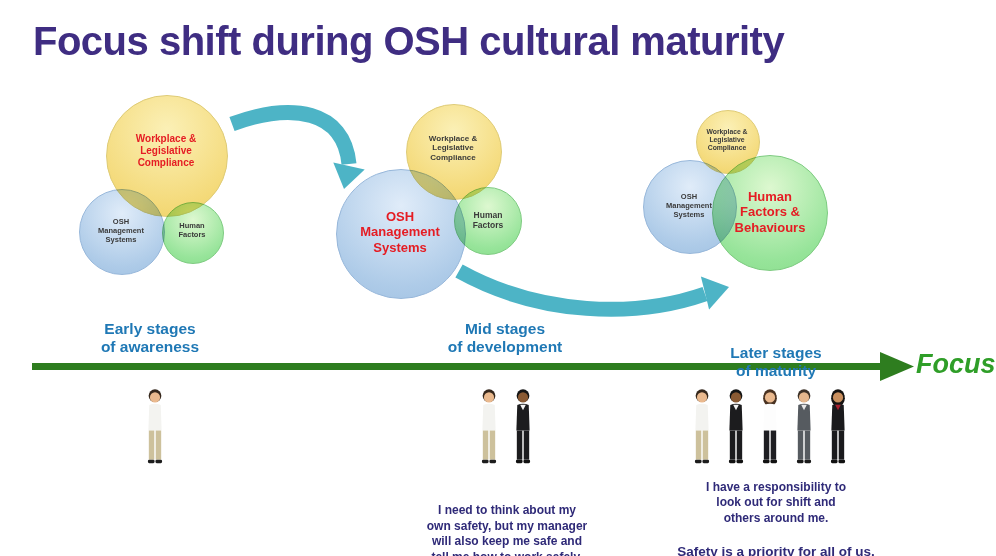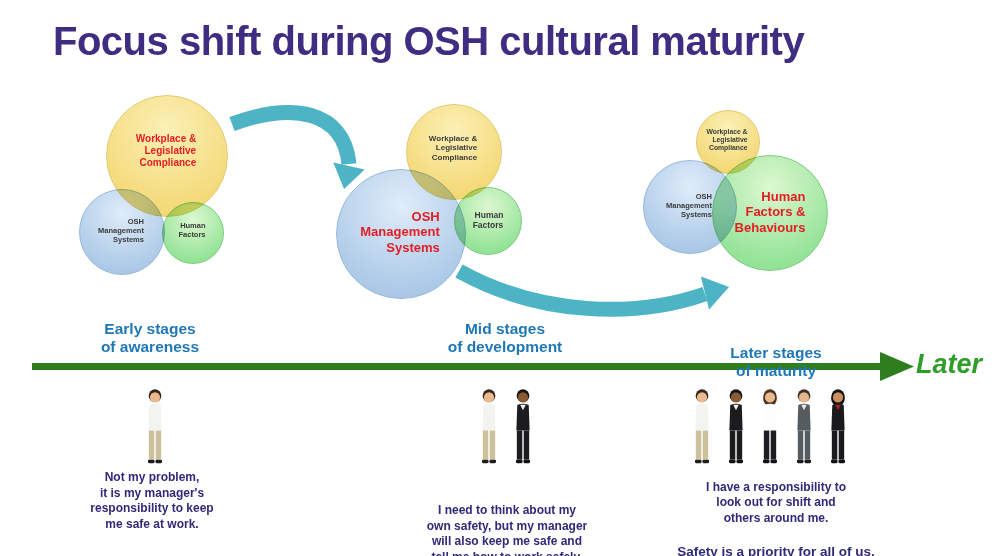--- a/index.html
+++ b/index.html
@@ -5,39 +5,38 @@
   html,body{margin:0;padding:0;background:#ffffff;}
   #slide{
     position:relative;width:996px;height:556px;background:#ffffff;overflow:hidden;
     font-family:"Liberation Sans",sans-serif;
   }
   
   #title{
     position:absolute;left:33px;top:20px;width:930px;
     font-size:40px;font-weight:900;letter-spacing:-0.5px;line-height:1.05;
     color:#3f2d82;
-    margin-left:20px;
   }
   
   .bubble{position:absolute;border-radius:50%;mix-blend-mode:multiply;}
   .b-yellow{background:radial-gradient(circle at 50% 28%,#fbf0b6 0%,#f4da7a 72%,#efd164 100%);border:1px solid #decb76;}
   .b-blue{background:radial-gradient(circle at 50% 28%,#e0ecf9 0%,#aecbe8 72%,#a0c1e2 100%);border:1px solid #97b7da;}
   .b-green{background:radial-gradient(circle at 50% 28%,#ddf8d0 0%,#97e49a 72%,#88dd8b 100%);border:1px solid #7ecb81;}
   #g1y{left:106px;top:95px;width:120px;height:120px;}
   #g1b{left:79px;top:189px;width:84px;height:84px;}
   #g1g{left:162px;top:202px;width:60px;height:60px;}
   #g2y{left:406px;top:104px;width:94px;height:94px;}
   #g2b{left:336px;top:169px;width:128px;height:128px;}
   #g2g{left:454px;top:187px;width:66px;height:66px;}
   #g3y{left:696px;top:110px;width:62px;height:62px;}
   #g3b{left:643px;top:160px;width:92px;height:92px;}
   #g3g{left:712px;top:155px;width:114px;height:114px;}
   
   .blabel{
-    position:absolute;transform:translate(-50%,-50%);text-align:right;
+    position:absolute;transform:translate(-50%,-50%);text-align:center;
     white-space:pre-line;line-height:1.18;color:#3a3a3a;font-weight:600;z-index:4;
   }
   .blabel.red{color:#e51c23;font-weight:800;}
   #g1y-l{left:166px;top:151px;font-size:10px;}
   #g1b-l{left:121px;top:231px;font-size:7.5px;}
   #g1g-l{left:192px;top:231px;font-size:7.5px;}
   #g2y-l{left:453px;top:148px;font-size:8px;}
   #g2b-l{left:400px;top:232px;font-size:13px;}
   #g2g-l{left:488px;top:220px;font-size:8.5px;}
   #g3y-l{left:727px;top:140px;font-size:6.8px;}
@@ -138,21 +137,21 @@
 Factors &amp;
 Behaviours</div>
 
   <div class="stage-label" id="stage-label-1">Mid stages
 of development</div>
   <div class="stage-label" id="stage-label-0">Early stages
 of awareness</div>
   <div class="stage-label" id="stage-label-2">Later stages
 of maturity</div>
 
-  <div id="time-label">Later</div>
+  <div id="time-label">Focus</div>
 
   <div class="people-row" id="people-0">
       <svg viewBox="0 0 34 90" width="30" height="82">
     <circle cx="17" cy="9.5" r="7.2" fill="#35271c"></circle>
     <circle cx="17" cy="11.5" r="5.8" fill="#eab98e"></circle>
     <path d="M10.5 20 Q17 17.5 23.5 20 L24.5 49 L9.5 49 Z" fill="#f3f3f0"></path>
     <rect x="10" y="49" width="6.2" height="33" fill="#cdc19c"></rect>
     <rect x="17.8" y="49" width="6.2" height="33" fill="#cdc19c"></rect>
     <rect x="9" y="82" width="7.5" height="4" rx="1.5" fill="#1d1d1d"></rect>
     <rect x="17.5" y="82" width="7.5" height="4" rx="1.5" fill="#1d1d1d"></rect>
@@ -225,24 +224,20 @@
     <circle cx="17" cy="11.5" r="5.8" fill="#c98f5e"></circle>
     <path d="M10.5 20 Q17 17.5 23.5 20 L24.5 49 L9.5 49 Z" fill="#1a1a1c"></path>
         <path d="M13.8 19.8 L17 26 L20.2 19.8 Z" fill="#a91f2e"></path>
     <rect x="10" y="49" width="6.2" height="33" fill="#1a1a1c"></rect>
     <rect x="17.8" y="49" width="6.2" height="33" fill="#1a1a1c"></rect>
     <rect x="9" y="82" width="7.5" height="4" rx="1.5" fill="#111111"></rect>
     <rect x="17.5" y="82" width="7.5" height="4" rx="1.5" fill="#111111"></rect>
   </svg>
     </div>
 
-  <div class="caption" id="caption-0">Not my problem,
-it is my manager's
-responsibility to keep
-me safe at work.</div>
   <div class="caption" id="caption-1">I need to think about my
 own safety, but my manager
 will also keep me safe and
 tell me how to work safely.</div>
   <div class="caption" id="caption-2">
     <div>I have a responsibility to
 look out for shift and
 others around me.</div>
     <div class="caption-bold">Safety is a priority for all of us.</div>
   </div>

